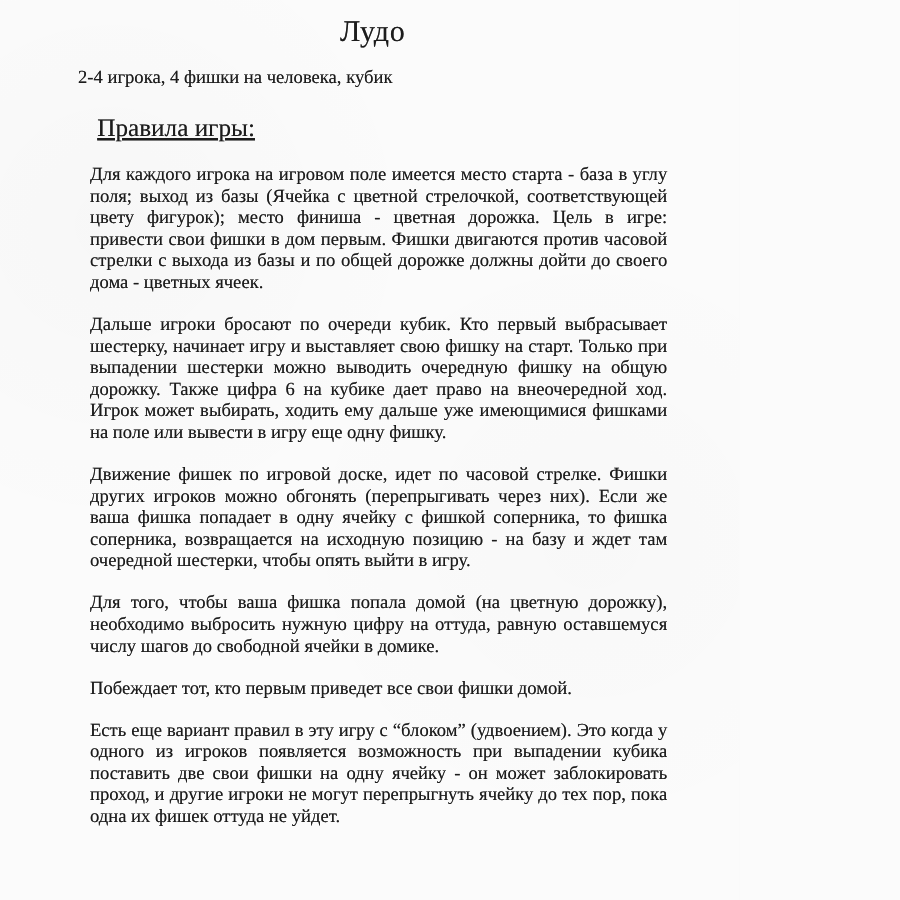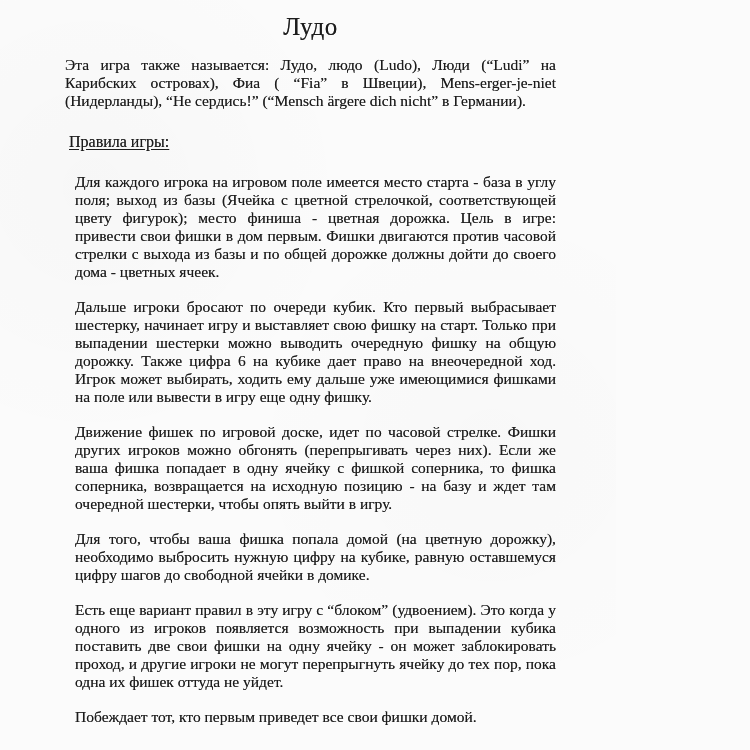--- a/index.html
+++ b/index.html
@@ -35,47 +35,47 @@
   .line, .para {
     font-size: 15.5px;
     line-height: 18px;
     margin: 0;
   }
   .just {
     text-align: justify;
   }
   .heading {
     display: inline-block;
-    font-size: 16px;
+    font-size: 21px;
     line-height: 20px;
     text-decoration: underline;
     text-underline-offset: 2px;
-    margin: 22px 0 21px 4px;
+    margin: 22px 0 21px 16px;
   }
   .heading-row { line-height: 0; }
   .para {
     text-align: justify;
     margin: 0 0 17px 10px;
   }
 </style>
 </head>
 <body>
 
 <div class="page">
 
   <h1 class="title">Лудо</h1>
 
   <div class="intro">
-    <div class="line just">Эта игра также называется: Лудо, людо (Ludo), Люди (“Ludi” на Карибских островах), Фиа ( “Fia” в Швеции), Mens-erger-je-niet (Нидерланды), “Не сердись!” (“Mensch ärgere dich nicht” в Германии).</div>
+    <div class="line">2-4 игрока, 4 фишки на человека, кубик</div>
   </div>
 
   <div class="heading-row">
     <span class="heading">Правила игры:</span>
   </div>
 
   <p class="para">Для каждого игрока на игровом поле имеется место старта - база в углу поля; выход из базы (Ячейка с цветной стрелочкой, соответствующей цвету фигурок); место финиша - цветная дорожка. Цель в игре: привести свои фишки в дом первым. Фишки двигаются против часовой стрелки с выхода из базы и по общей дорожке должны дойти до своего дома - цветных ячеек.</p>
   <p class="para">Дальше игроки бросают по очереди кубик. Кто первый выбрасывает шестерку, начинает игру и выставляет свою фишку на старт. Только при выпадении шестерки можно выводить очередную фишку на общую дорожку. Также цифра 6 на кубике дает право на внеочередной ход. Игрок может выбирать, ходить ему дальше уже имеющимися фишками на поле или вывести в игру еще одну фишку.</p>
   <p class="para">Движение фишек по игровой доске, идет по часовой стрелке. Фишки других игроков можно обгонять (перепрыгивать через них). Если же ваша фишка попадает в одну ячейку с фишкой соперника, то фишка соперника, возвращается на исходную позицию - на базу и ждет там очередной шестерки, чтобы опять выйти в игру.</p>
-  <p class="para">Для того, чтобы ваша фишка попала домой (на цветную дорожку), необходимо выбросить нужную цифру на кубике, равную оставшемуся цифру шагов до свободной ячейки в домике.</p>
+  <p class="para">Для того, чтобы ваша фишка попала домой (на цветную дорожку), необходимо выбросить нужную цифру на оттуда, равную оставшемуся числу шагов до свободной ячейки в домике.</p>
+  <p class="para">Побеждает тот, кто первым приведет все свои фишки домой.</p>
   <p class="para">Есть еще вариант правил в эту игру с “блоком” (удвоением). Это когда у одного из игроков появляется возможность при выпадении кубика поставить две свои фишки на одну ячейку - он может заблокировать проход, и другие игроки не могут перепрыгнуть ячейку до тех пор, пока одна их фишек оттуда не уйдет.</p>
-  <p class="para">Побеждает тот, кто первым приведет все свои фишки домой.</p>
 
 </div>
 
 </body></html>

